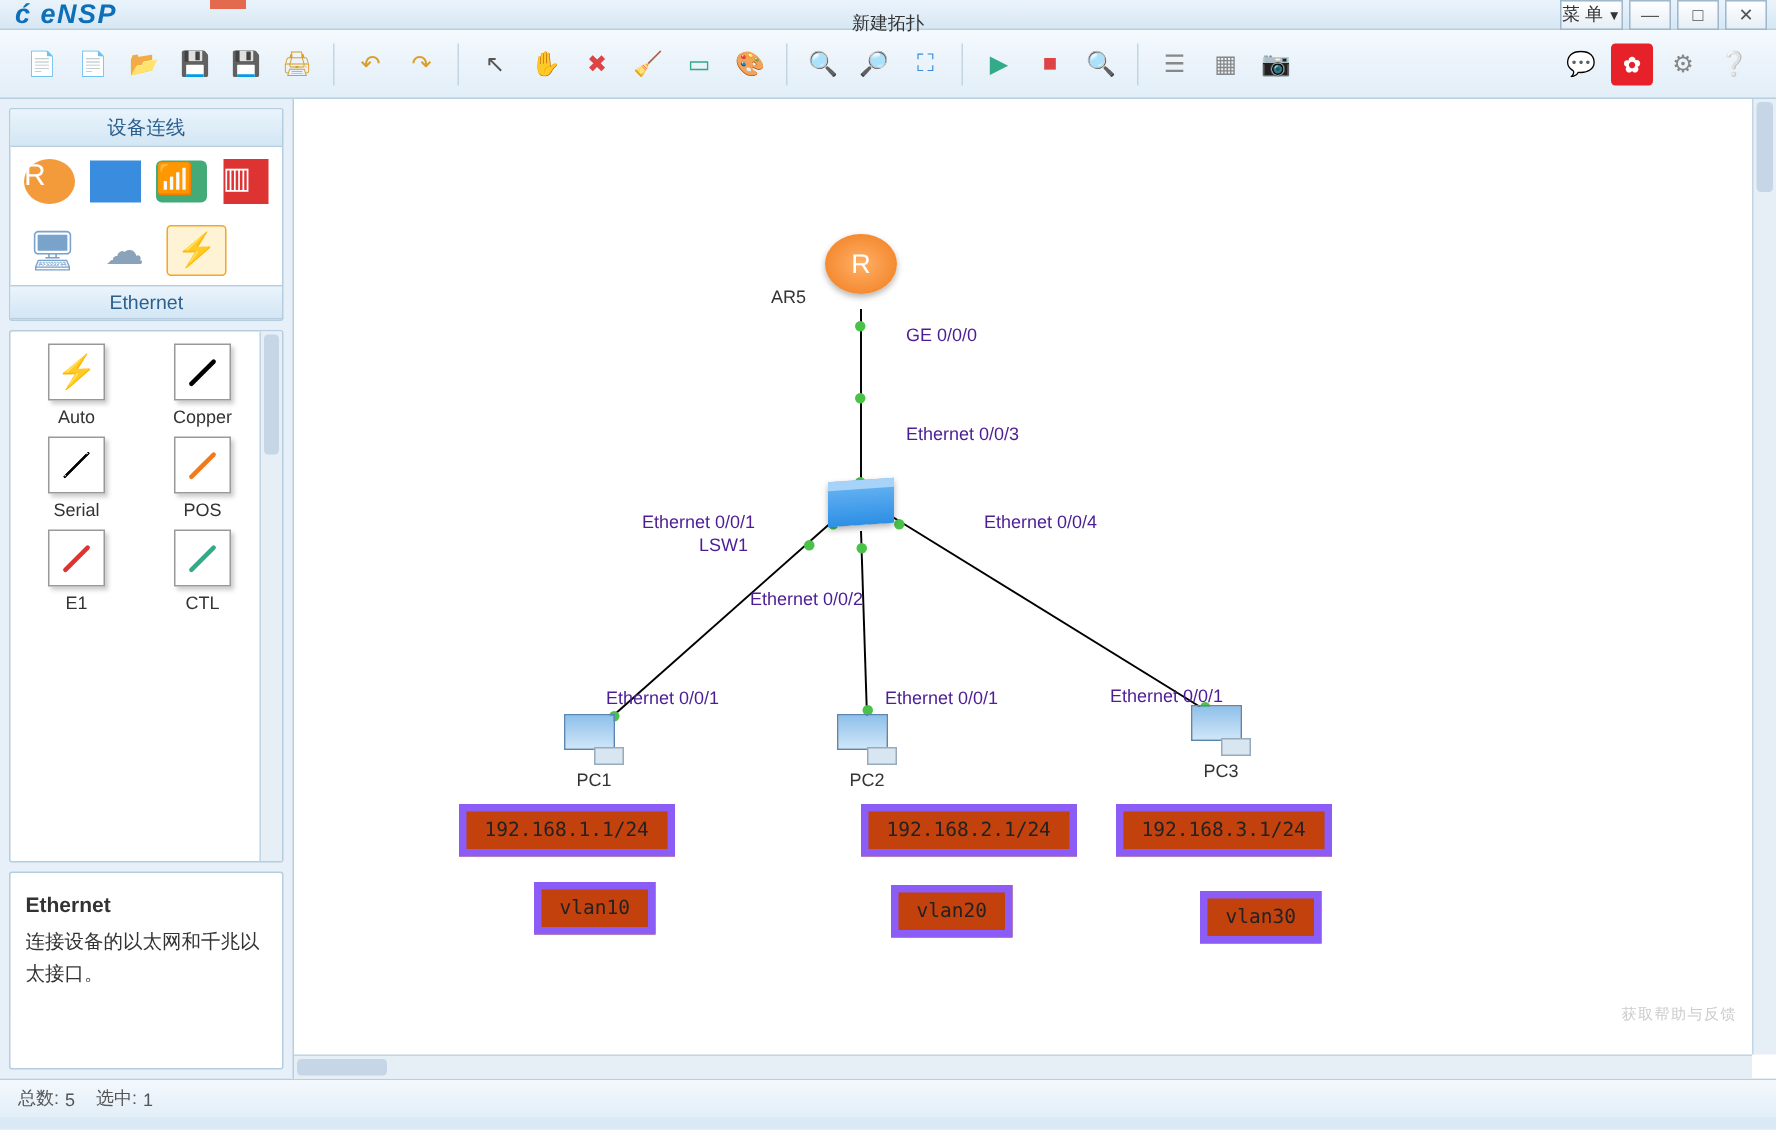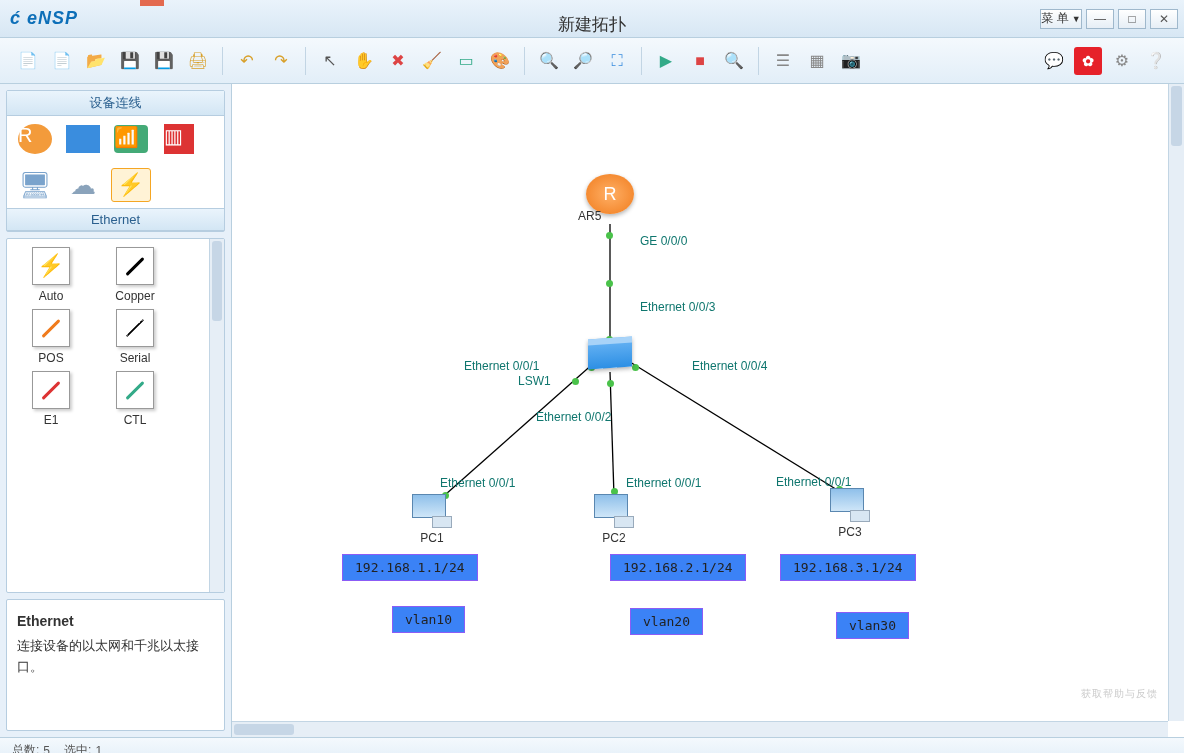--- a/index.html
+++ b/index.html
@@ -1,39 +1,39 @@
 <!DOCTYPE html>
 <html><head>
 <meta charset="utf-8">
 <style>
 * { box-sizing: border-box; margin: 0; padding: 0; font-family: "Microsoft YaHei", Arial, sans-serif; }
 html, body { width: 1184px; height: 753px; overflow: hidden; background: #dbe9f4; }
 
 
-#titlebar { height: 38px; background: linear-gradient(#eaf3fb,#d7e7f4); border-bottom:1px solid #b8cfdf; position:relative; display:flex; align-items:center; }
+#titlebar { height: 20px; background: linear-gradient(#eaf3fb,#d7e7f4); border-bottom:1px solid #b8cfdf; position:relative; display:flex; align-items:center; }
 #logo { font-weight:bold; font-style:italic; color:#0d6fb8; font-size:18px; padding:0 10px; letter-spacing:1px;}
 #logo .e { color:#0d6fb8;}
-#title-center { position:absolute; left:50%; transform:translateX(-50%); font-size:17px; color:#333;margin-top:12px;}
+#title-center { position:absolute; left:50%; transform:translateX(-50%); font-size:12px; color:#333;margin-top:12px;}
 #titlebar-right { margin-left:auto; display:flex; align-items:center; gap:4px; padding-right:6px;}
 .title-btn { width:42px; height:20px; border:1px solid #9fb8cc; background:linear-gradient(#fff,#e6eef6); font-size:12px; display:flex; align-items:center; justify-content:center; color:#333; cursor:pointer;}
 .win-btn { width:28px; height:20px; border:1px solid #9fb8cc; background:linear-gradient(#fff,#e6eef6); display:flex; align-items:center; justify-content:center; font-size:12px; color:#555; cursor:pointer;}
 .modified-dot { width:24px; height:6px; background:#e36a4f; position:absolute; left:140px; top:0;}
 
 
 #toolbar { height:46px; background:linear-gradient(#f4f9fd,#e2eef8); border-bottom:1px solid #b8cfdf; display:flex; align-items:center; padding:0 14px; gap:6px;}
 .tool-btn { width:28px; height:28px; border:1px solid transparent; border-radius:3px; display:flex; align-items:center; justify-content:center; font-size:16px; cursor:pointer; color:#4a6; }
 .tool-sep { width:1px; height:28px; background:#c2d5e4; margin:0 4px;}
 #toolbar-right { margin-left:auto; display:flex; gap:6px;}
 .hw-logo { width:28px; height:28px; background:#e62129; border-radius:3px; display:flex; align-items:center; justify-content:center; color:#fff; font-size:14px; font-weight:bold;}
 
 
 #main { display:flex; height:653px; }
 
 
-#side { width:232px; background:#e7f0f9; border-right:1px solid #b8cfdf; display:flex; flex-direction:column; padding:6px; gap:6px;}
+#side { width:196px; background:#e7f0f9; border-right:1px solid #b8cfdf; display:flex; flex-direction:column; padding:6px; gap:6px;}
 .side-box { background:#fff; border:1px solid #b6cde0; border-radius:2px;}
 .side-header { background:linear-gradient(#eaf4fc,#d3e6f4); border-bottom:1px solid #b6cde0; text-align:center; font-size:13px; color:#2a5f8e; padding:3px 0;}
 #dev-row1,#dev-row2 { display:flex; padding:6px 8px; gap:8px;}
 .dev-cell { width:40px; height:34px; display:flex; align-items:center; justify-content:center; border:1px solid transparent; border-radius:3px; font-size:20px; cursor:pointer; }
 .dev-cell.sel { border:1px solid #f5a623; background:#fff3d6;}
 .dev-router { background:#f39b3b; color:#fff; border-radius:50%; width:34px; height:30px;}
 .dev-switch { background:#3a8dde; color:#fff; width:34px; height:28px;}
 .dev-wifi { background:#4a7; color:#fff; width:34px; height:28px; border-radius:4px;}
 .dev-wall { background:#d33; color:#fff; width:30px; height:30px;}
 .dev-pc { color:#7aa3cc; font-size:26px;}
@@ -61,22 +61,22 @@
 
 .node { position:absolute; text-align:center; font-size:12px; color:#333;}
 .node .lbl{ margin-top:3px;}
 .router-ic { width:48px; height:40px; border-radius:50%; background:radial-gradient(#ffb066,#f07b1c); margin:0 auto; position:relative; color:#fff; display:flex; align-items:center; justify-content:center; font-size:18px; box-shadow:0 2px 4px rgba(0,0,0,0.3);}
 .switch-ic { width:44px; height:30px; background:linear-gradient(#6cb6f5,#2d8fe4); margin:0 auto; transform:skewY(-4deg); box-shadow:0 2px 4px rgba(0,0,0,0.3);}
 .switch-ic::before{content:"";display:block;height:6px;background:#a8d3f8;}
 .pc-ic { width:40px; height:34px; margin:0 auto; position:relative;}
 .pc-ic .mon{width:34px;height:24px;background:linear-gradient(#8fc0ea,#cfe6f8);border:1px solid #5a87b0;position:absolute;left:0;top:0;}
 .pc-ic .base{width:20px;height:12px;background:#d8e6f2;border:1px solid #9ab;position:absolute;right:0;bottom:0;}
 
-.port-lbl { position:absolute; font-size:12px; color:#0f766e; white-space:nowrap;}
-.green-box { position:absolute; background:#3b82f6; border:1px solid #8b5cf6; font-size:13px; font-family:Consolas,monospace; padding:5px 12px; color:#222;}
+.port-lbl { position:absolute; font-size:12px; color:#4c1d95; white-space:nowrap;}
+.green-box { position:absolute; background:#c2410c; border:5px solid #8b5cf6; font-size:13px; font-family:Consolas,monospace; padding:5px 12px; color:#222;}
 .dot { position:absolute; width:7px; height:7px; background:#4ac24a; border-radius:50%;}
 
 
 #status { height:26px; background:linear-gradient(#f4f9fd,#e2eef8); border-top:1px solid #b8cfdf; display:flex; align-items:center; padding:0 12px; font-size:12px; color:#555; gap:14px;}
 .watermark { position:absolute; right:10px; bottom:20px; font-size:10px; color:#ccc; letter-spacing:1px;}
 svg line, svg polyline { stroke:#000; stroke-width:1.3;}
 </style>
 </head>
 <body>
 
@@ -166,25 +166,25 @@
       <div class="side-header" style="border-top:1px solid #b6cde0;">Ethernet</div>
     </div>
 
     <div class="side-box" style="flex:1; position:relative;">
       <div id="link-list">
         <div class="link-item"><div class="link-icon">⚡</div><span>Auto</span></div>
         <div class="link-item"><div class="link-icon">
               <div class="link-line" style="background:#000;transform:rotate(-45deg);"></div>
             </div><span>Copper</span></div>
         <div class="link-item"><div class="link-icon">
+              <div class="link-line" style="background:#000;transform:rotate(-45deg);height:2px;border-top:2px dashed #000;background:none;"></div>
+            </div><span>Serial</span></div>
+        <div class="link-item"><div class="link-icon">
               <div class="link-line" style="background:#f07b1c;transform:rotate(-45deg);"></div>
             </div><span>POS</span></div>
-        <div class="link-item"><div class="link-icon">
-              <div class="link-line" style="background:#000;transform:rotate(-45deg);height:2px;border-top:2px dashed #000;background:none;"></div>
-            </div><span>Serial</span></div>
         <div class="link-item"><div class="link-icon">
               <div class="link-line" style="background:#d33;transform:rotate(-45deg);"></div>
             </div><span>E1</span></div>
         <div class="link-item"><div class="link-icon">
               <div class="link-line" style="background:#3a8;transform:rotate(-45deg);"></div>
             </div><span>CTL</span></div>
       </div>
       <div id="linkscroll">
           <div class="thumb"></div>
         </div>
@@ -214,29 +214,29 @@
       <div class="dot" style="left:356px;top:280px;"></div>
       <div class="dot" style="left:340px;top:294px;"></div>
       <div class="dot" style="left:375px;top:296px;"></div>
       <div class="dot" style="left:400px;top:280px;"></div>
       <div class="dot" style="left:210px;top:408px;"></div>
       <div class="dot" style="left:379px;top:404px;"></div>
       <div class="dot" style="left:604px;top:402px;"></div>
 
       <div class="node" style="left:354px;top:90px;">
         <div class="router-ic">R</div>
-        <div class="lbl" style="position:absolute;left:-36px;top:32px;margin-left:28px;">AR5</div>
+        <div class="lbl" style="position:absolute;left:-36px;top:32px;">AR5</div>
       </div>
       <div class="port-lbl" style="left:408px;top:150px;">GE 0/0/0</div>
       <div class="port-lbl" style="left:408px;top:216px;">Ethernet 0/0/3</div>
 
       <div class="node" style="left:356px;top:254px;">
         <div class="switch-ic"></div>
       </div>
-      <div class="port-lbl" style="left:286px;top:290px;">LSW1</div>
+      <div class="port-lbl" style="left:270px;top:290px;">LSW1</div>
       <div class="port-lbl" style="left:232px;top:275px;">Ethernet 0/0/1</div>
       <div class="port-lbl" style="left:304px;top:326px;">Ethernet 0/0/2</div>
       <div class="port-lbl" style="left:460px;top:275px;">Ethernet 0/0/4</div>
 
       <div class="node" style="left:180px;top:410px;">
         <div class="pc-ic">
             <div class="mon"></div>
             <div class="base"></div>
           </div>
         <div class="lbl">PC1</div>

